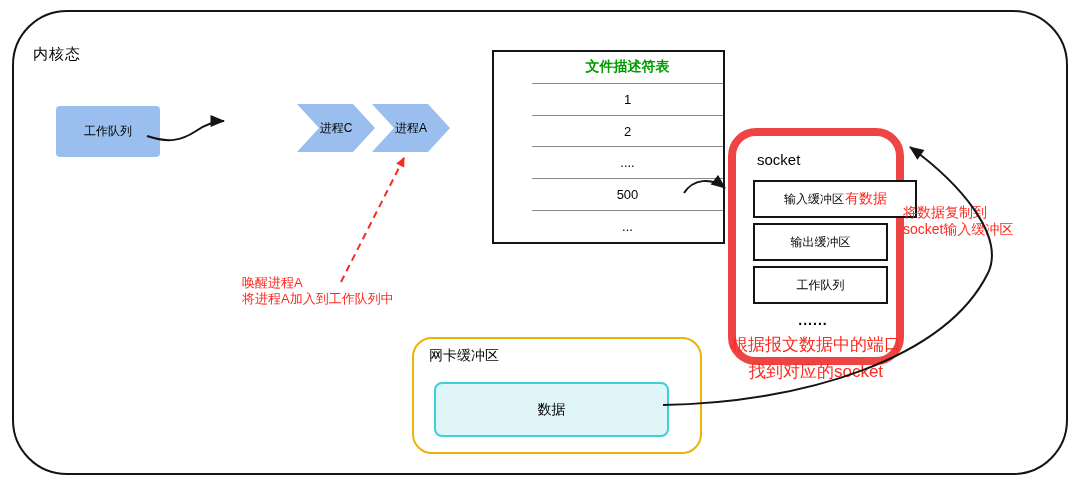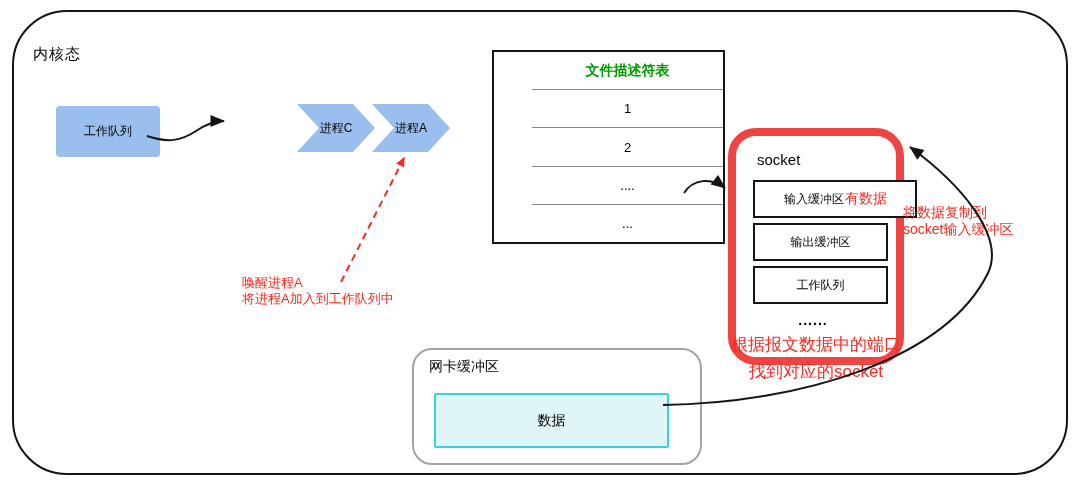--- a/index.html
+++ b/index.html
@@ -49,26 +49,26 @@
     background:#fff;font-size:12px;display:flex;align-items:center;justify-content:center;
   }
   .sbox.in{top:44px;justify-content:flex-start;padding-left:29px;white-space:nowrap;}
   .sbox.out{top:87px;}
   .sbox.wait{top:130px;}
   .sbox .status{color:var(--note-red);font-size:14px;margin-left:1px;}
   .sdots{position:absolute;left:0;right:6px;top:176px;text-align:center;font-size:14px;font-weight:bold;letter-spacing:1px;}
 
   .nic{
     position:absolute;left:412px;top:337px;width:286px;height:113px;
-    border:2px solid #a3a3a3;border-radius:20px;background:#fff;margin-top:11px;
+    border:2px solid #eab308;border-radius:20px;background:#fff;
   }
   .nic-label{position:absolute;left:15px;top:8px;font-size:14px;}
   .databox{
     position:absolute;left:20px;top:43px;width:231px;height:51px;
-    border:2px solid var(--data-border);border-radius:2px;background:var(--data-fill);
+    border:2px solid var(--data-border);border-radius:8px;background:var(--data-fill);
     font-size:14px;display:flex;align-items:center;justify-content:center;
   }
 
   .note{position:absolute;color:var(--note-red);}
   .note-wake{left:242px;top:275px;font-size:13px;line-height:16px;white-space:nowrap;}
   .note-copy{left:903px;top:204px;font-size:14px;line-height:17px;white-space:nowrap;}
   .note-route{left:699px;top:331px;width:234px;text-align:center;font-size:17px;line-height:27px;white-space:nowrap;}
 
   .connectors{position:absolute;left:0;top:0;width:1081px;height:482px;pointer-events:none;}
 </style>
@@ -89,20 +89,21 @@
   </div>
   <div class="chev notch chev-c flexc">
     <span>进程C</span>
   </div>
 
   <div class="fdtable">
     <div class="trow thead">文件描述符表</div>
     <div class="trow">1</div>
     <div class="trow">2</div>
     <div class="trow">....</div>
+    <div class="trow">500</div>
     <div class="trow">...</div>
   </div>
 
   <div class="socket">
     <div class="socket-title">socket</div>
     <div class="sbox in">
       <span>输入缓冲区</span>
         <span class="status">有数据</span>
     </div>
     <div class="sbox out">

